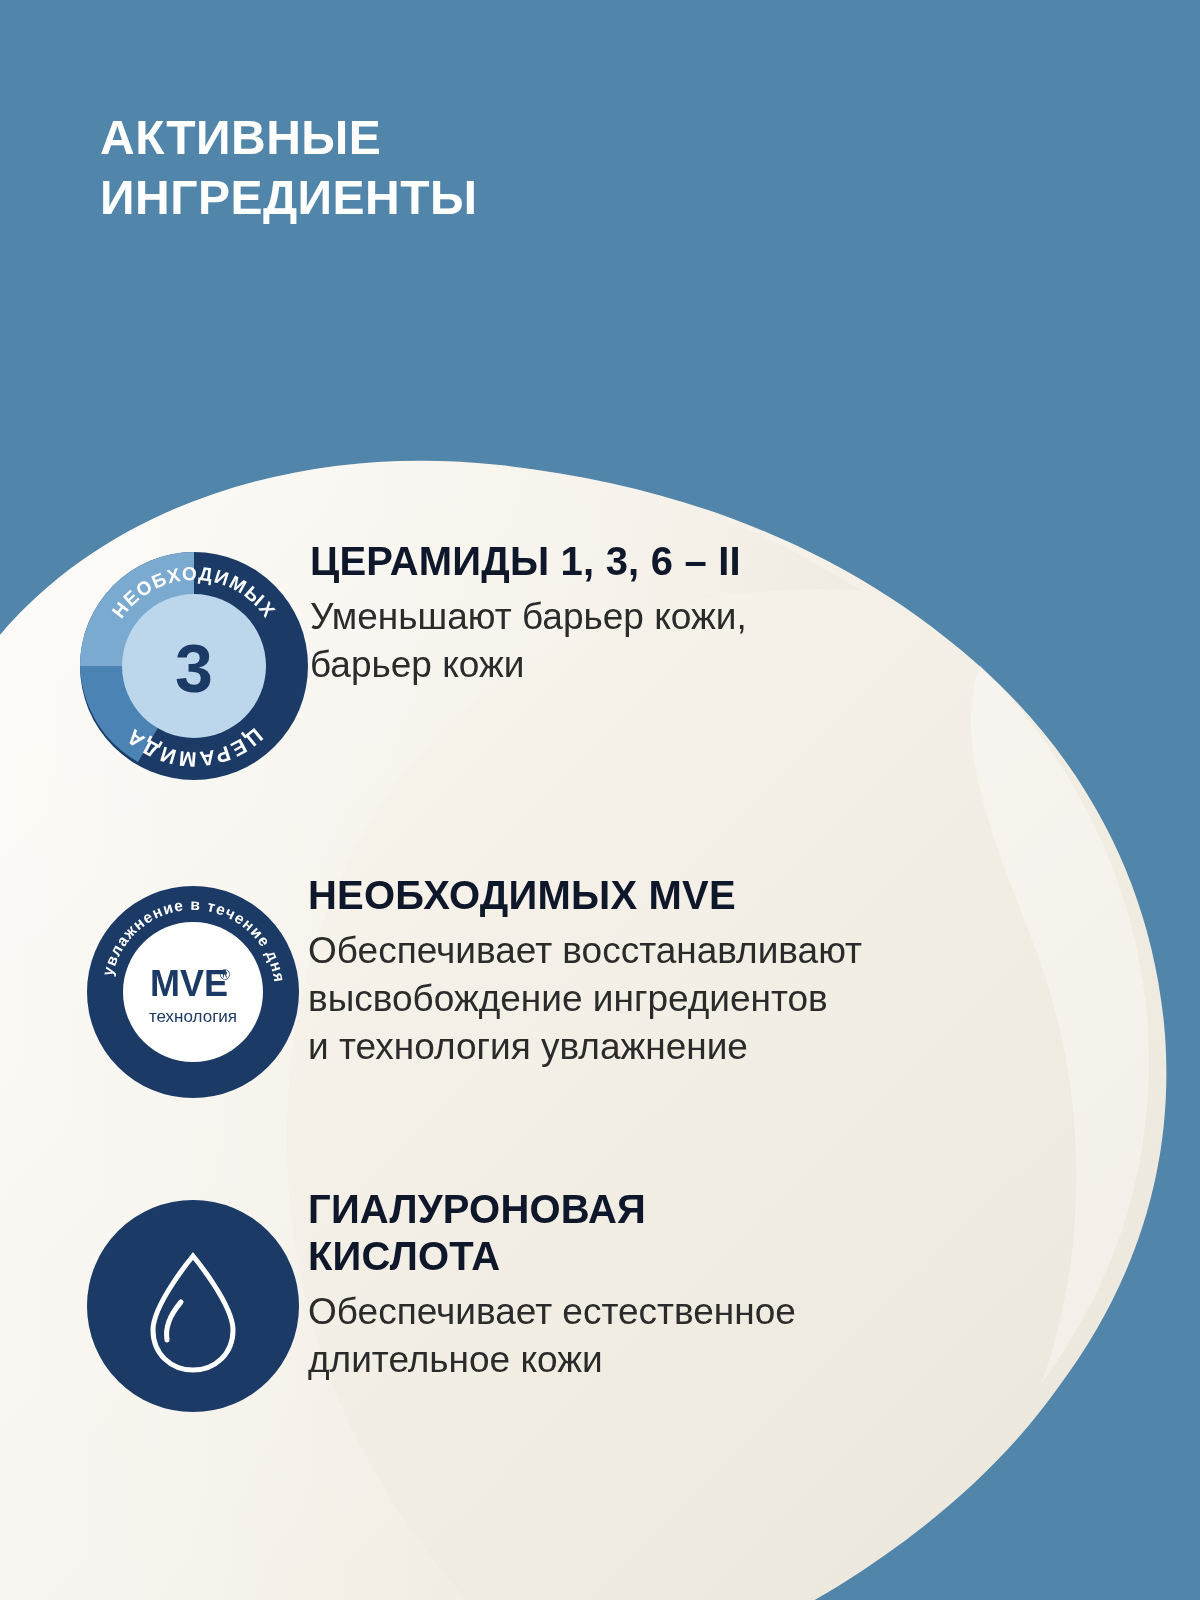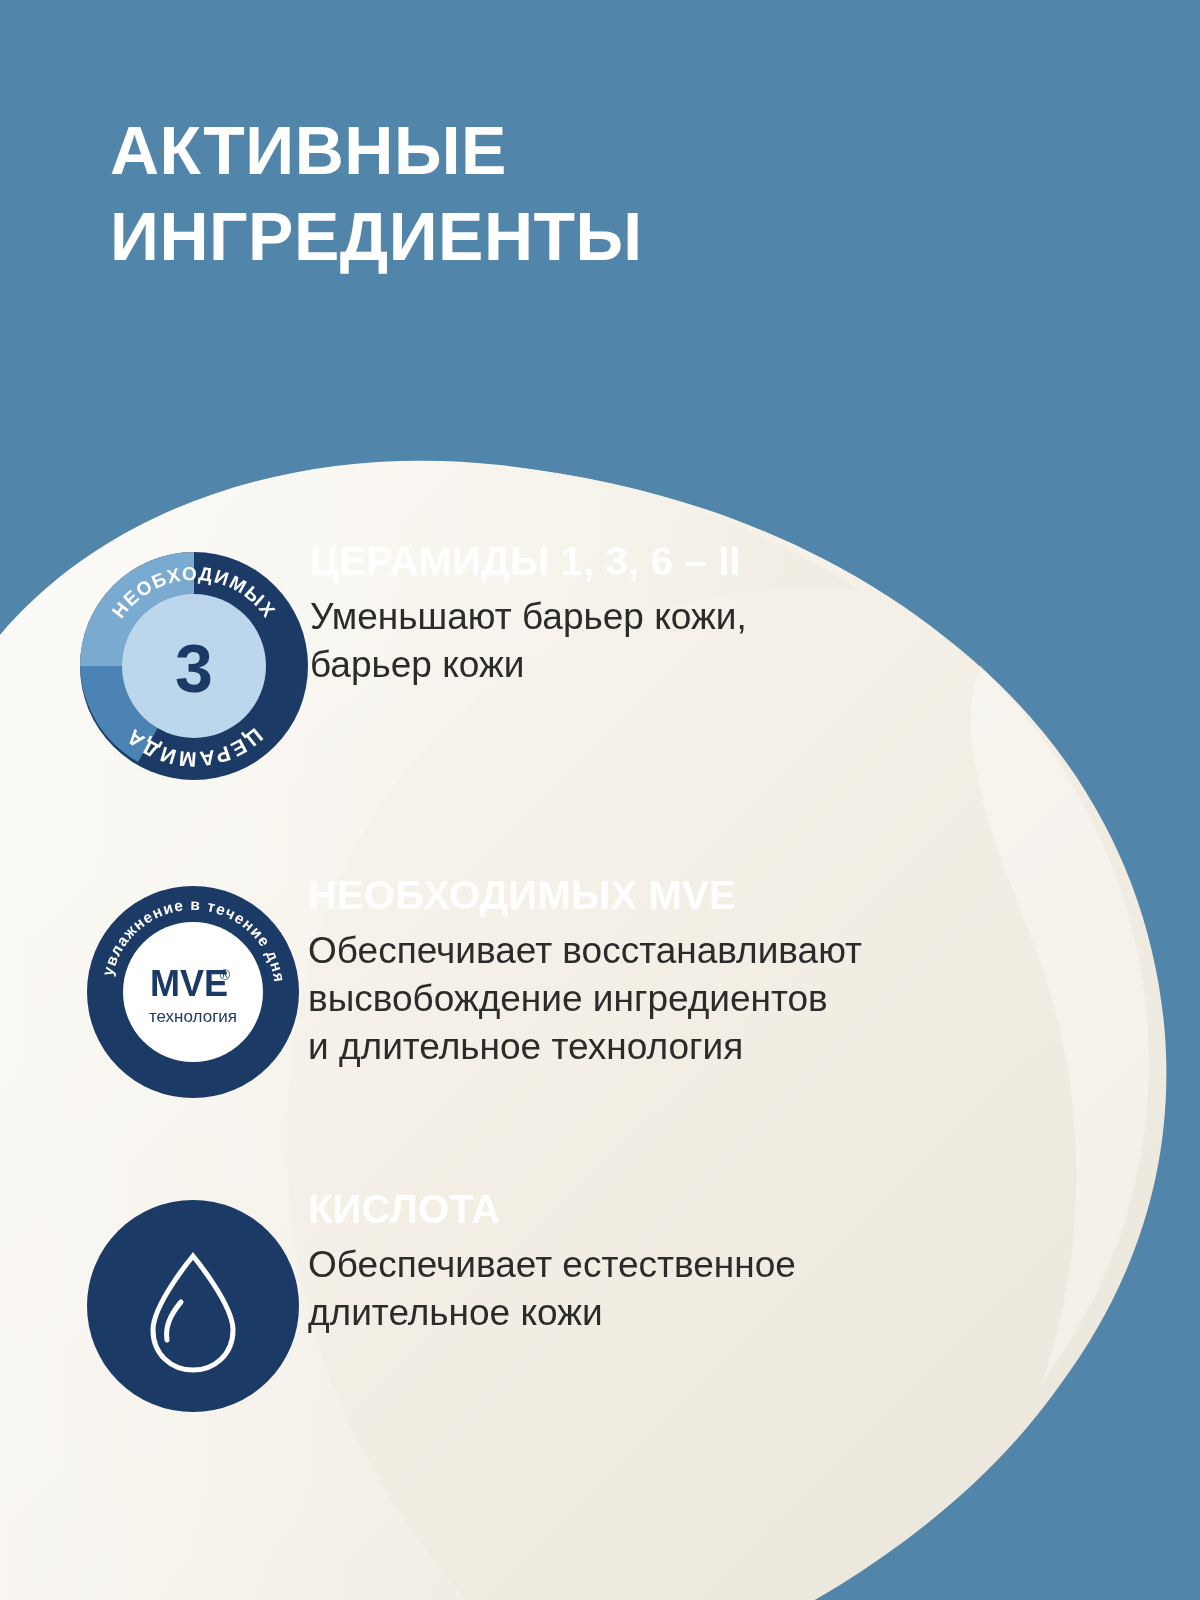--- a/index.html
+++ b/index.html
@@ -25,26 +25,26 @@
     position: absolute;
     left: -60px;
     top: 385px;
     width: 1320px;
     height: 1290px;
   }
 
   
   .headline {
     position: absolute;
-    left: 110px;
+    left: 100px;
     top: 108px;
     width: 900px;
     color: #ffffff;
     font-weight: bold;
-    font-size: 68px;
+    font-size: 48px;
     line-height: 1.26;
     letter-spacing: 0.5px;
   }
   .headline-line {
     display: block;
     white-space: nowrap;
   }
 
   
   .features {
@@ -66,21 +66,21 @@
     flex: 0 0 230px;
     display: flex;
     justify-content: center;
     padding-top: 30px;
   }
   .feature-text {
     padding-left: 0px;
     padding-top: 18px;
   }
   .feature-title {
-    color: #ffffff;
+    color: #0f172a;
     font-weight: bold;
     font-size: 40px;
     line-height: 1.18;
     margin: 0 0 8px 0;
     letter-spacing: 0.2px;
   }
   .feature-title .t-line { display: block; }
   .feature-desc {
     color: #2b2b2b;
     font-size: 37px;
@@ -192,38 +192,39 @@
         <text x="108" y="138" font-size="17" fill="#1b3a66" text-anchor="middle" font-family="Liberation Sans, sans-serif">технология</text>
       </svg>
     </div>
     <div class="feature-text">
       <h2 class="feature-title">
         <span class="t-line">НЕОБХОДИМЫХ MVE</span>
       </h2>
       <p class="feature-desc">
         <span class="d-line">Обеспечивает восстанавливают</span>
         <span class="d-line">высвобождение ингредиентов</span>
-        <span class="d-line">и длительное технология</span>
+        <span class="d-line">и технология увлажнение</span>
       </p>
     </div>
   </div>
 
   <div class="feature" id="feature-ha">
     <div class="badge-wrap">
       <svg class="badge" width="216" height="216" viewBox="0 0 216 216">
         <circle cx="108" cy="108" r="106" fill="#1b3a66"></circle>
         <g>
           <path d="M108,58 C108,58 68,106 68,132 C68,156 86,172 108,172
                    C130,172 148,156 148,132 C148,106 108,58 108,58 Z" fill="none" stroke="#ffffff" stroke-width="5"></path>
           <path d="M96,104 C84,118 80,130 82,142" fill="none" stroke="#ffffff" stroke-width="5" stroke-linecap="round"></path>
         </g>
       </svg>
     </div>
     <div class="feature-text">
       <h2 class="feature-title">
+        <span class="t-line">ГИАЛУРОНОВАЯ</span>
         <span class="t-line">КИСЛОТА</span>
       </h2>
       <p class="feature-desc">
         <span class="d-line">Обеспечивает естественное</span>
         <span class="d-line">длительное кожи</span>
       </p>
     </div>
   </div>
 
 </div>

